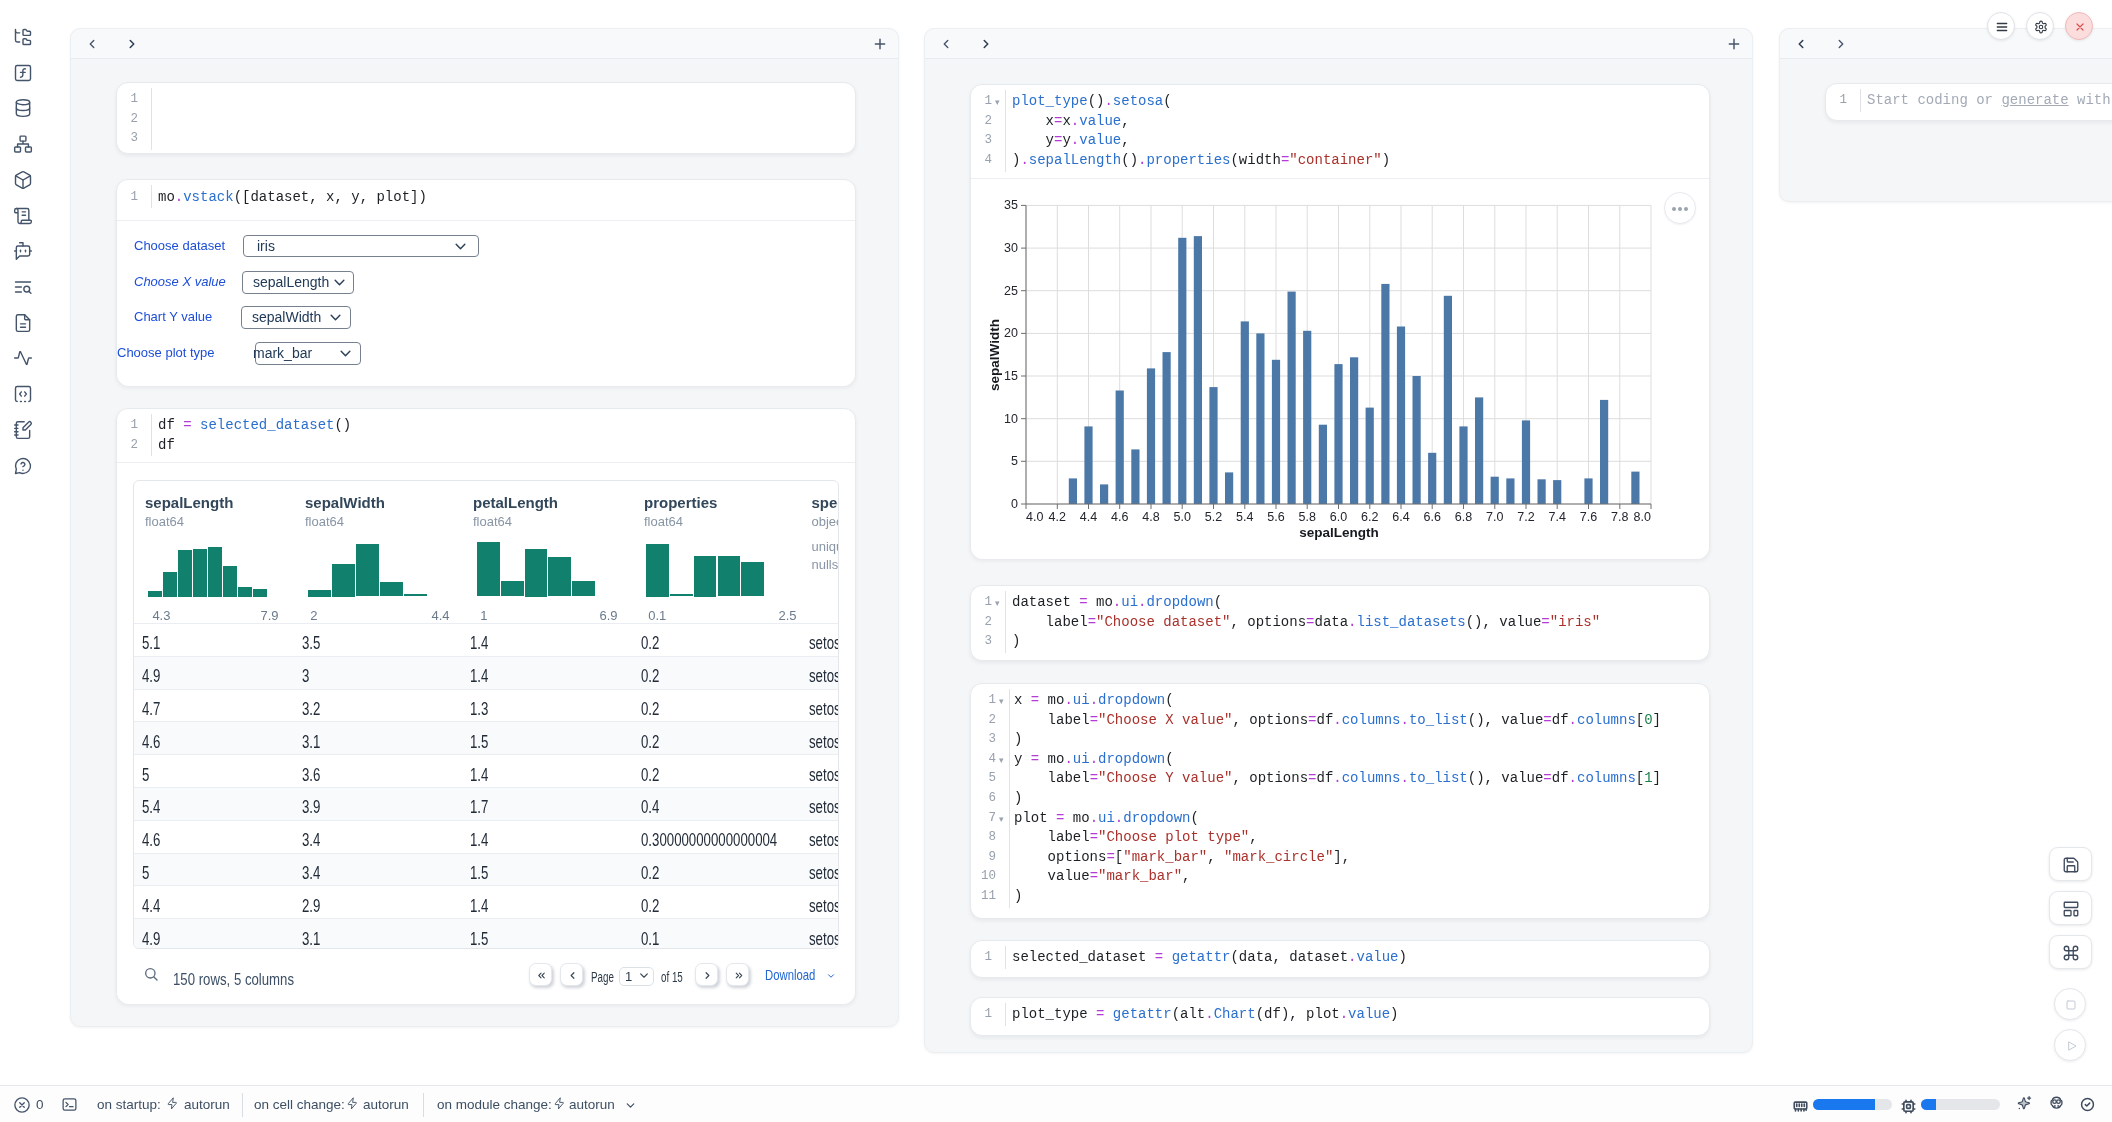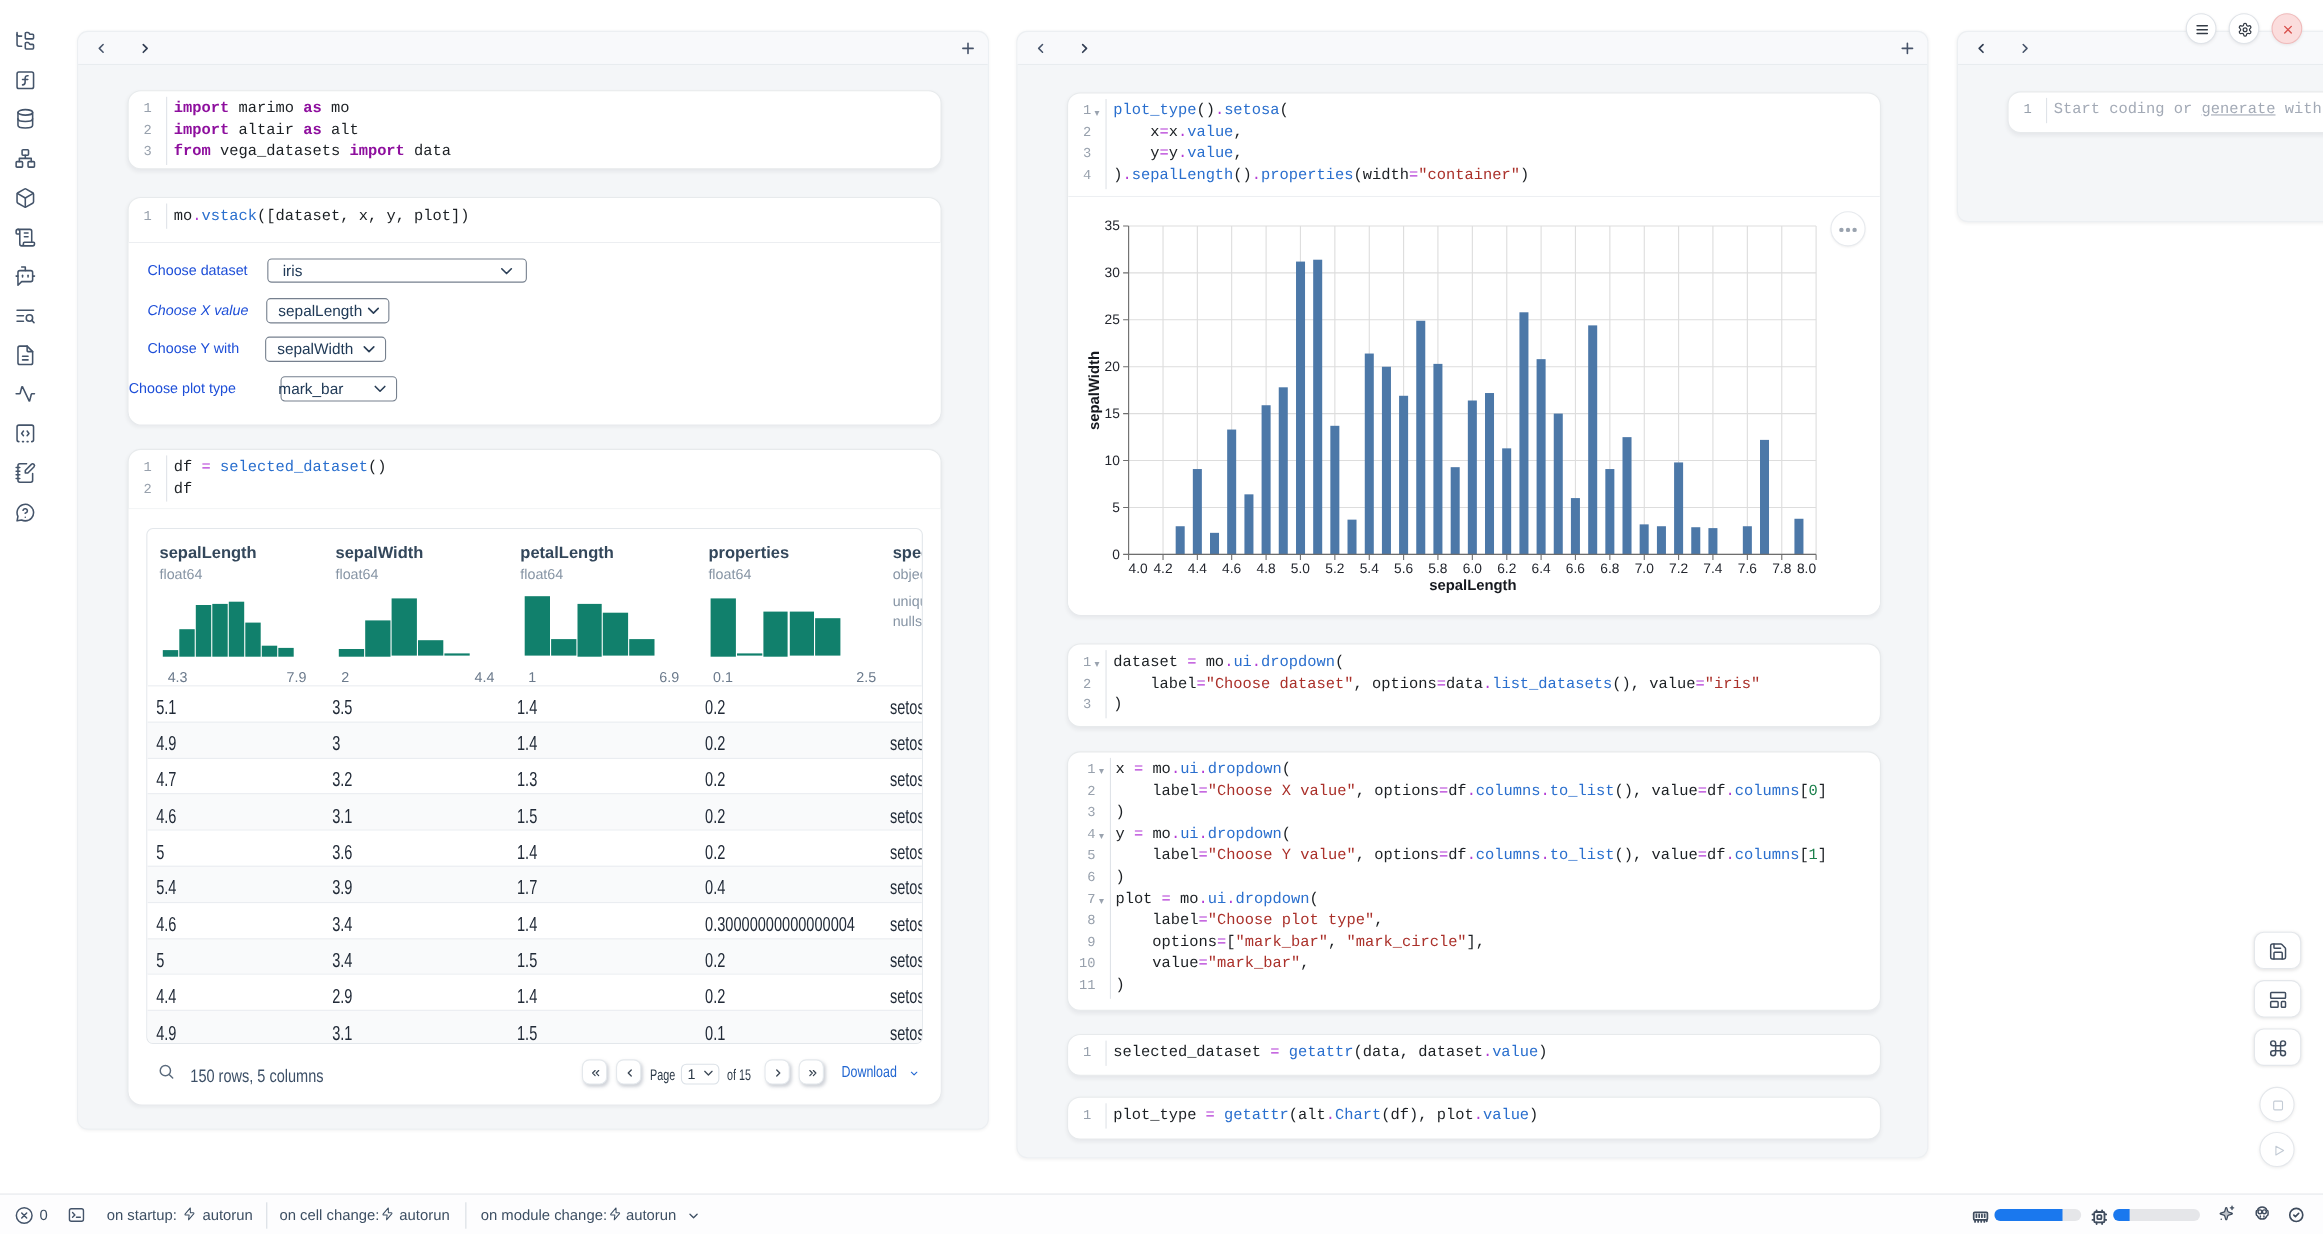--- a/index.html
+++ b/index.html
@@ -109,23 +109,20 @@
     <svg class="ic" style="left:801px;top:7px" width="16" height="16" viewBox="0 0 24 24" fill="none" stroke="#47546a" stroke-width="2.2" stroke-linecap="round">
         <path d="M12 5v14M5 12h14"></path>
       </svg>
   </div>
 
   <div class="cell" style="left:45px;top:53px;width:740px;height:72px;">
     <div class="gut abs" style="left:0;top:7px;width:21px;">1
 2
 3</div>
     <div class="gutline" style="left:34px;top:5px;height:62px;"></div>
-    <div class="code abs" style="left:41px;top:7px;"><span class="kw">import</span> marimo <span class="kw">as</span> mo
-<span class="kw">import</span> altair <span class="kw">as</span> alt
-<span class="kw">from</span> vega_datasets <span class="kw">import</span> data</div>
   </div>
 
   <div class="cell" style="left:45px;top:150px;width:740px;height:207px;">
     <div class="gut abs" style="left:0;top:8px;width:21px;">1</div>
     <div class="gutline" style="left:34px;top:5px;height:23px;"></div>
     <div class="code abs" style="left:41px;top:8px;">mo<span class="op">.</span><span class="fn">vstack</span>([dataset, x, y, plot])</div>
     <div class="abs" style="left:0;top:40px;width:738px;height:166px;background:#fff;border-top:1px solid #eceef1;border-radius:0 0 12px 12px;"></div>
     <div class="lbl" style="left:17px;top:58px;">Choose dataset</div>
     <div class="selbox" style="left:126px;top:55px;width:236px;height:22px;"></div>
     <div class="seltxt" style="left:140px;top:58px;">iris</div>
@@ -133,21 +130,21 @@
         <path d="M4 6l8 8 8-8"></path>
       </svg>
 
     <div class="lbl" style="left:17px;top:94px;font-style:italic;">Choose X value</div>
     <div class="selbox" style="left:125px;top:91px;width:112px;height:23px;"></div>
     <div class="seltxt" style="left:136px;top:94px;">sepalLength</div>
     <svg class="ic" style="left:216px;top:97px" width="13" height="11" viewBox="0 0 24 20" fill="none" stroke="#2b3f57" stroke-width="2.7" stroke-linecap="round" stroke-linejoin="round">
         <path d="M4 6l8 8 8-8"></path>
       </svg>
 
-    <div class="lbl" style="left:17px;top:129px;">Choose Y with</div>
+    <div class="lbl" style="left:17px;top:129px;">Chart Y value</div>
     <div class="selbox" style="left:124px;top:126px;width:110px;height:23px;"></div>
     <div class="seltxt" style="left:135px;top:129px;">sepalWidth</div>
     <svg class="ic" style="left:212px;top:132px" width="13" height="11" viewBox="0 0 24 20" fill="none" stroke="#2b3f57" stroke-width="2.7" stroke-linecap="round" stroke-linejoin="round">
         <path d="M4 6l8 8 8-8"></path>
       </svg>
 
     <div class="lbl" style="left:0;top:165px;">Choose plot type</div>
     <div class="selbox" style="left:138px;top:162px;width:106px;height:23px;"></div>
     <div class="seltxt" style="left:136px;top:165px;">mark_bar</div>
     <svg class="ic" style="left:222px;top:168px" width="13" height="11" viewBox="0 0 24 20" fill="none" stroke="#2b3f57" stroke-width="2.7" stroke-linecap="round" stroke-linejoin="round">

